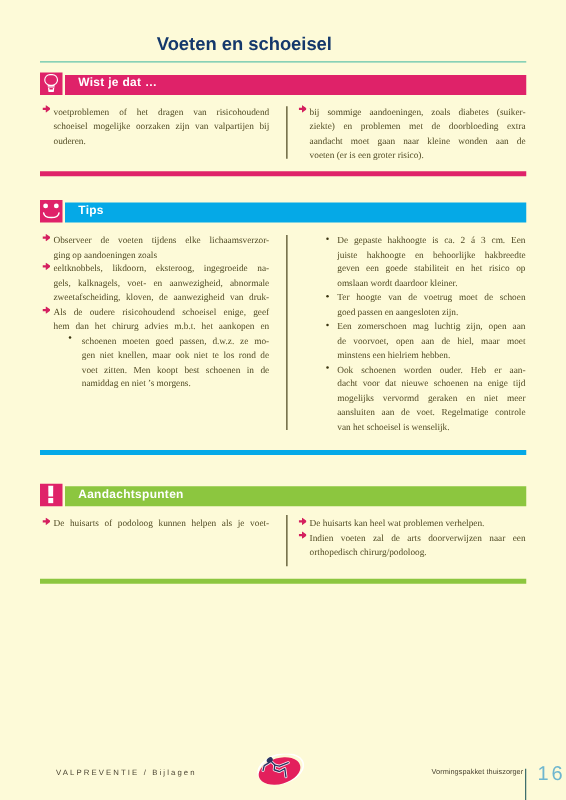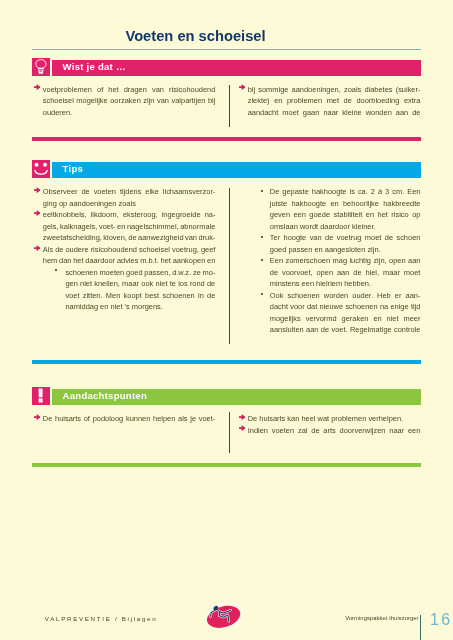--- a/index.html
+++ b/index.html
@@ -43,21 +43,21 @@
   .col{position:absolute;top:0;}
   .col-l{left:.8px;width:182.6px;}
   .col-r{left:205.7px;width:182.8px;}
   .divider{position:absolute;left:197.3px;width:.9px;background:#4f4922;}
   .sec-rule{position:absolute;left:0;right:0;height:3.7px;}
 
   
   .blk{position:relative;}
   .ln{
     color:#4f4922;font-size:7.45px;line-height:11.5px;height:11.5px;
-    white-space:nowrap;position:relative;
+    white-space:nowrap;position:relative;font-family:Liberation Serif, serif;
   }
   .ln.j{display:flex;justify-content:space-between;}
   .ln.j > span{white-space:pre;}
   .ind{padding-left:10.0px;}
   .ind2{padding-left:32.6px;}
   .ind3{padding-left:32.1px;}
   .arw{position:absolute;left:.9px;top:.6px;width:6.6px;height:6.1px;line-height:0;}
   .dot{position:absolute;left:22.1px;top:2.1px;width:2.3px;height:2.3px;background:#3a3410;border-radius:50%;}
   .dot-r{position:absolute;left:23.0px;top:3.2px;width:2.3px;height:2.3px;background:#3a3410;border-radius:50%;}
 
@@ -148,20 +148,21 @@
             <div class="ln j ind">
               <span>aandacht</span>
               <span>moet</span>
               <span>gaan</span>
               <span>naar</span>
               <span>kleine</span>
               <span>wonden</span>
               <span>aan</span>
               <span>de</span>
             </div>
+            <div class="ln ind">voeten (er is een groter risico).</div>
           </div>
         </div>
     </div>
     <div class="sec-rule" style="top: 79.1px; background: rgb(223, 34, 105);"></div>
   </div>
 
   <div class="section" id="sec-1" style="top:160.1px">
     <div class="sec-head">
       <div class="sec-icon" style="background: rgb(223, 34, 105);">
         <svg viewBox="0 0 18 18" width="17.8" height="17.8">
@@ -199,21 +200,21 @@
               <span>likdoorn,</span>
               <span>eksteroog,</span>
               <span>ingegroeide</span>
               <span>na-</span>
             </div>
             <div class="ln j ind">
               <span>gels,</span>
               <span>kalknagels,</span>
               <span>voet-</span>
               <span>en</span>
-              <span>nagelschimmel,</span>
+              <span>aanwezigheid,</span>
               <span>abnormale</span>
             </div>
             <div class="ln j ind">
               <span>zweetafscheiding,</span>
               <span>kloven,</span>
               <span>de</span>
               <span>aanwezigheid</span>
               <span>van</span>
               <span>druk-</span>
             </div>
@@ -221,28 +222,28 @@
           <div class="blk">
             <span class="arw"><svg viewBox="0 0 66 62" width="6.6" height="6.2">
                 <path d="M0 22 L26 22 L26 5 Q26 0 31 4 L64 27.5 Q66.5 30.5 64 33.5 L31 58 Q26 62 26 57 L26 40 L0 40 Z" fill="#d4205f"></path>
               </svg></span>
             <div class="ln j ind">
               <span>Als</span>
               <span>de</span>
               <span>oudere</span>
               <span>risicohoudend</span>
               <span>schoeisel</span>
-              <span>voetrug,</span>
+              <span>enige,</span>
               <span>geef</span>
             </div>
             <div class="ln j ind">
               <span>hem</span>
               <span>dan</span>
               <span>het</span>
-              <span>daardoor</span>
+              <span>chirurg</span>
               <span>advies</span>
               <span>m.b.t.</span>
               <span>het</span>
               <span>aankopen</span>
               <span>en</span>
             </div>
           </div>
           <div class="blk">
             <span class="dot"></span>
             <div class="ln j ind2">
@@ -380,20 +381,21 @@
               <span>meer</span>
             </div>
             <div class="ln j ind3">
               <span>aansluiten</span>
               <span>aan</span>
               <span>de</span>
               <span>voet.</span>
               <span>Regelmatige</span>
               <span>controle</span>
             </div>
+            <div class="ln ind3">van het schoeisel is wenselijk.</div>
           </div>
         </div>
     </div>
     <div class="sec-rule" style="top: 199.9px; background: rgb(5, 169, 231);"></div>
   </div>
 
   <div class="section" id="sec-2" style="top:387.1px">
     <div class="sec-head">
       <div class="sec-icon" style="background: rgb(223, 34, 105);">
         <svg viewBox="0 0 18 18" width="17.8" height="17.8">
@@ -438,20 +440,21 @@
             <div class="ln j ind">
               <span>Indien</span>
               <span>voeten</span>
               <span>zal</span>
               <span>de</span>
               <span>arts</span>
               <span>doorverwijzen</span>
               <span>naar</span>
               <span>een</span>
             </div>
+            <div class="ln ind">orthopedisch chirurg/podoloog.</div>
           </div>
         </div>
     </div>
     <div class="sec-rule" style="top: 75.8px; background: rgb(140, 198, 63);"></div>
   </div>
 
   <div class="footer-left">VALPREVENTIE / Bijlagen</div>
   <div class="logo">
     <svg viewBox="0 0 150 100" width="50" height="33.3">
       <g transform="rotate(-16 75 47)">

